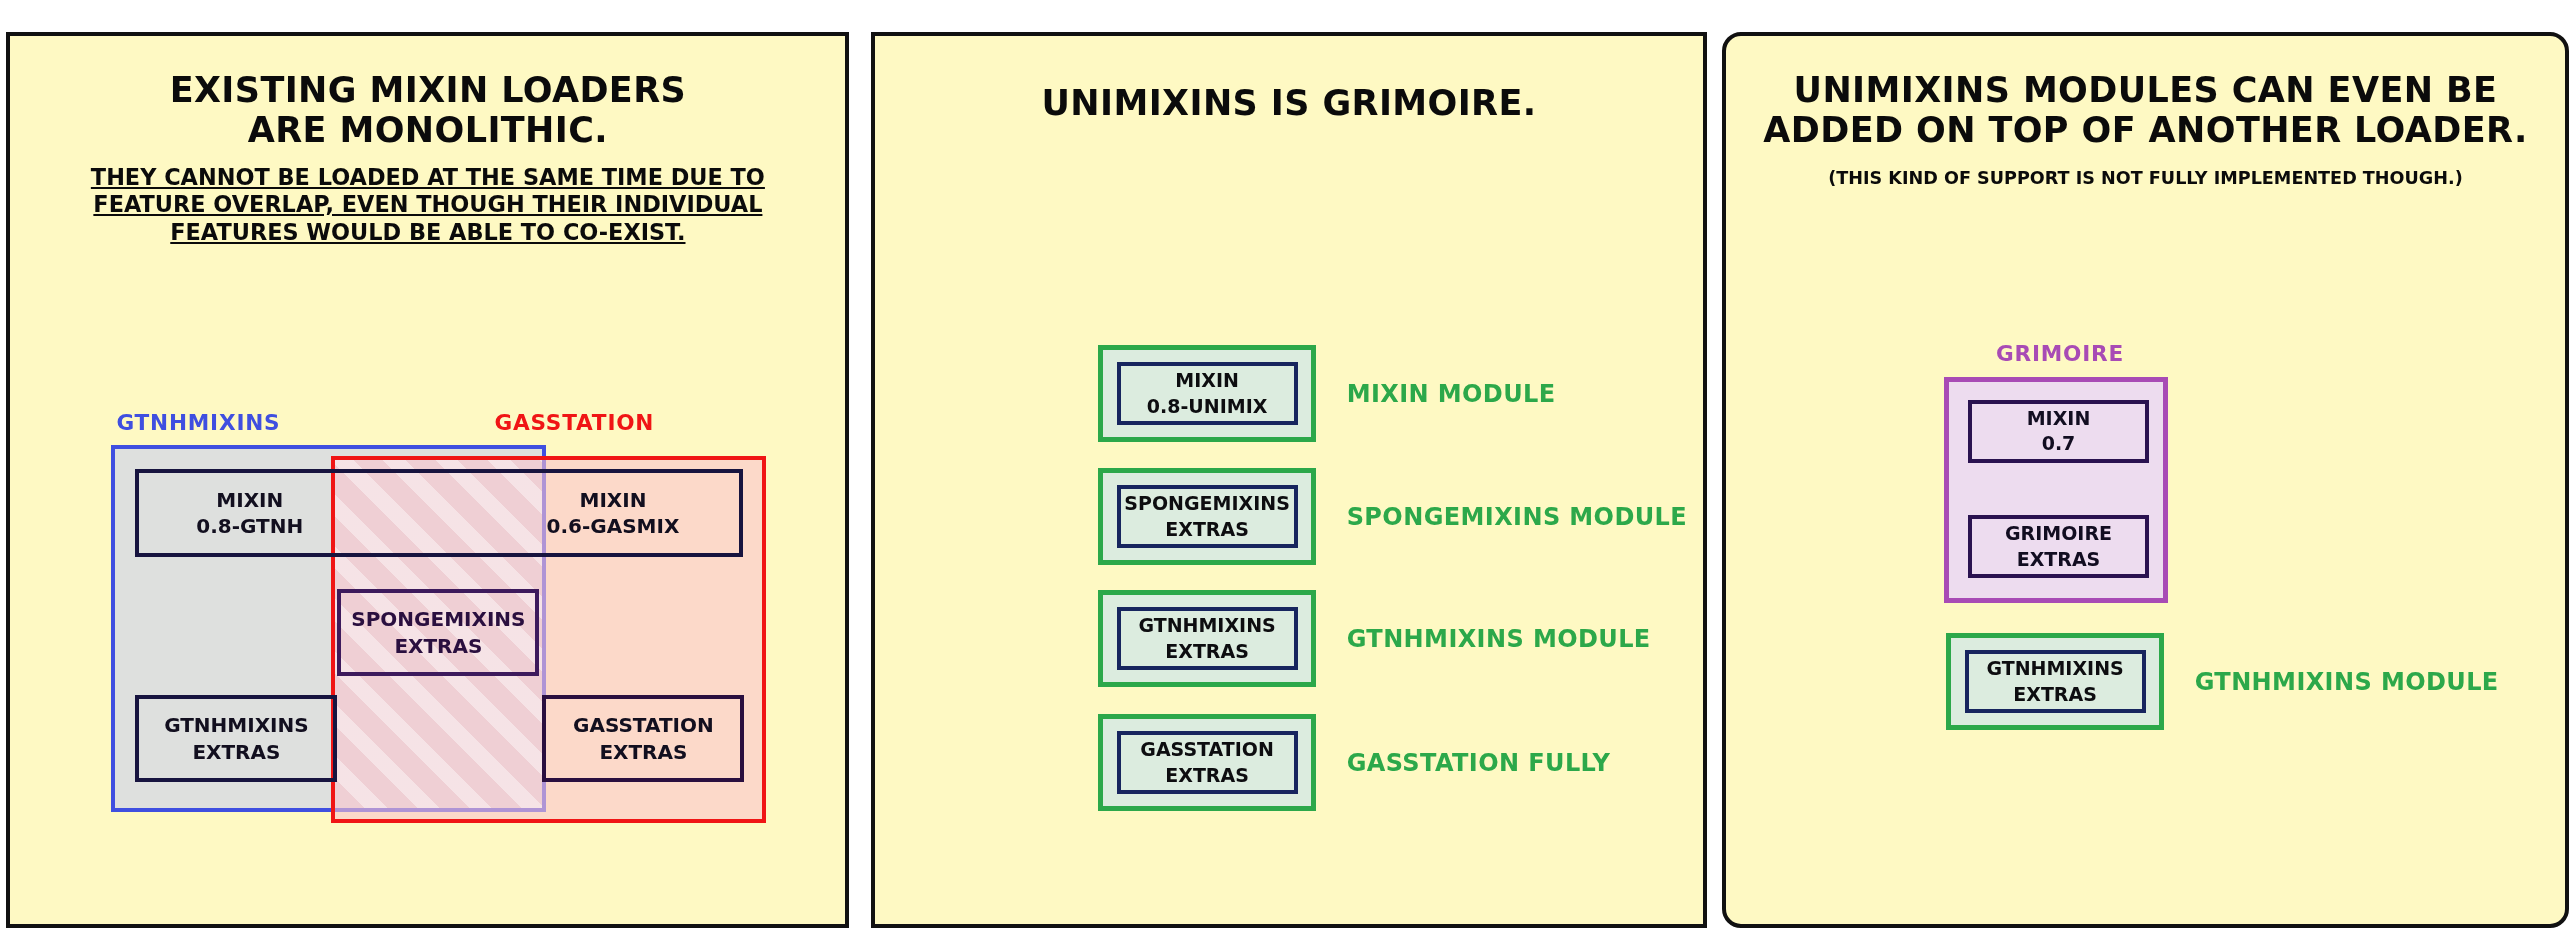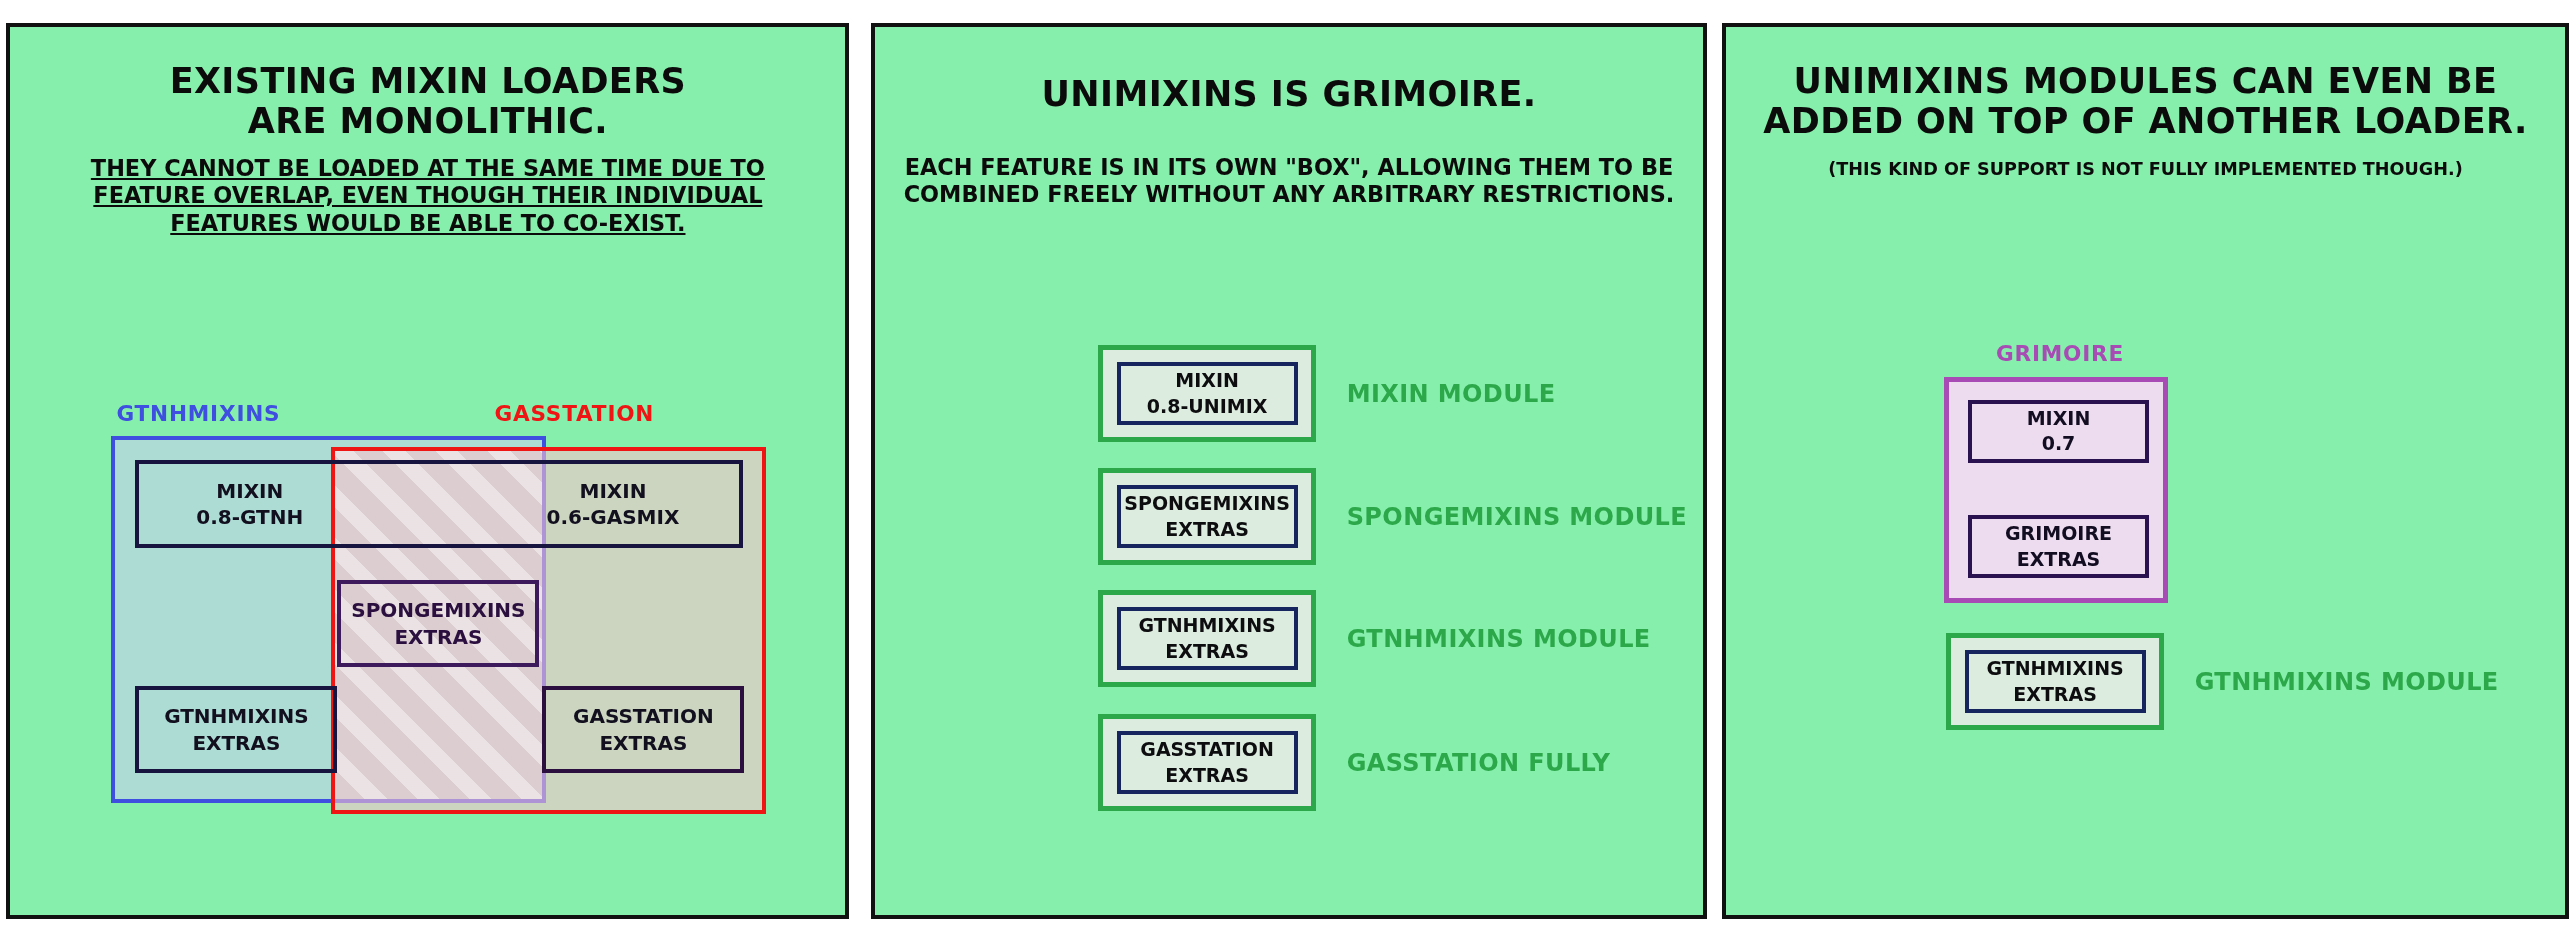--- a/index.html
+++ b/index.html
@@ -6,26 +6,26 @@
   body{
     width:2576px;height:931px;position:relative;overflow:hidden;
     font-family:"DejaVu Sans", sans-serif;
   }
   .comic{
     position:absolute;left:0;top:0;width:2576px;height:931px;
     display:flex;align-items:flex-start;
   }
   
   .panel{
-    position:absolute;top:23px;height:896px;
-    background:#86efac;border:4px solid #111111;box-sizing:border-box;
+    position:absolute;top:32px;height:896px;
+    background:#fef9c3;border:4px solid #111111;box-sizing:border-box;
   }
   #panel-1{left:6.4px;width:843px;}
   #panel-2{left:871px;width:836px;}
-  #panel-3{left:1722px;width:847px;}
+  #panel-3{left:1722px;width:847px;border-radius:19px;}
 
   .title{
     position:absolute;left:0;right:0;text-align:center;
     font-family:"DejaVu Sans", sans-serif;
     font-weight:700;letter-spacing:0.4px;color:#0b0b0b;
     line-height:1.15;
   }
   .subtitle{
     position:absolute;left:0;right:0;text-align:center;
     font-family:"DejaVu Sans", sans-serif;
@@ -176,21 +176,20 @@
 
       <div class="feat" id="feat-gas-extras">
         <span>GASSTATION</span>
         <span>EXTRAS</span>
       </div>
     </div>
   </div>
 
   <div class="panel" id="panel-2">
     <div class="title" id="p2-title" style="white-space: pre-line;">UNIMIXINS IS GRIMOIRE.</div>
-    <div class="subtitle" id="p2-sub" style="white-space: pre-line;">EACH FEATURE IS IN ITS OWN "BOX", ALLOWING THEM TO BE COMBINED FREELY WITHOUT ANY ARBITRARY RESTRICTIONS.</div>
   </div>
 
   <div class="mod-row" id="p2-mod-0">
     <div class="mod-outer">
       <div class="mod-inner" style="white-space: pre-line;">MIXIN
 0.8-UNIMIX</div>
     </div>
     <div class="mod-label">MIXIN MODULE</div>
   </div>
 

